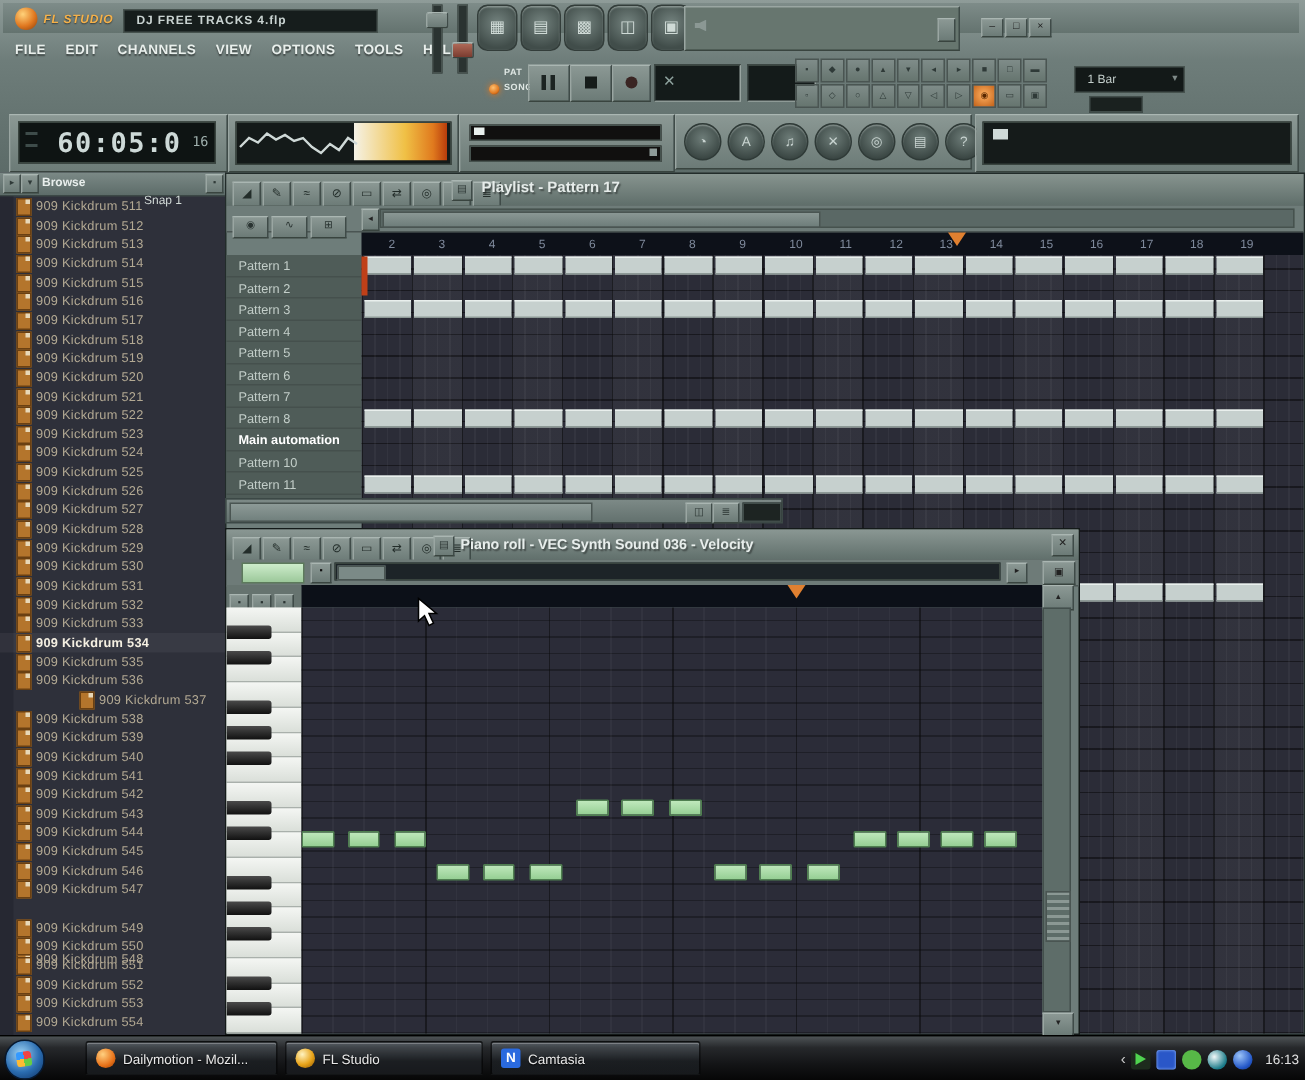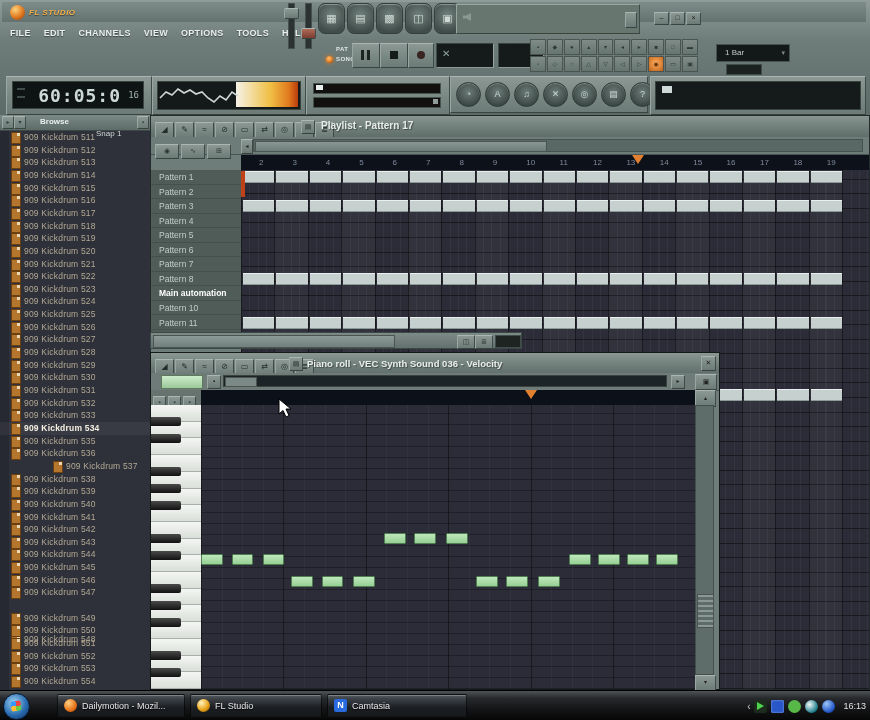--- a/index.html
+++ b/index.html
@@ -80,21 +80,21 @@
     border:1px solid #2f3a37;box-shadow:inset 0 1px 1px #cfdad666;
     color:#c9d4d1;font-size:9px;text-align:center;line-height:23px;}
   #rightPanel{left:650px;top:76px;width:214px;height:37px;}
   #rightInner{left:4px;top:4px;width:204px;height:27px;background:#151b1a;border:1px solid #39443f;}
   #rightMark{left:6px;top:4px;width:10px;height:7px;background:#cfd9d7;}
   
   #browser{left:0;top:115px;width:150px;height:575px;background:#2e303a;border-right:1px solid #1c1e24;}
   #bheader{left:0;top:0;width:150px;height:15px;background:linear-gradient(#7b8986,#5d6c69);
     border-bottom:1px solid #3c4846;}
   .bhbtn{width:10px;height:11px;font-size:6px;line-height:10px;text-align:center;color:#2f3a38;}
-  #btabL{position:absolute;left:28px;top:2px;font-size:8px;font-weight:bold;color:#e8eeec;margin-left:12px;}
+  #btabL{position:absolute;left:28px;top:2px;font-size:8px;font-weight:bold;color:#e8eeec;}
   #btabR{position:absolute;left:96px;top:14px;font-size:8px;color:#d2dad7;}
   #bstrip{left:0;top:16px;width:9px;height:559px;background:#262832;}
   #browserList{left:0;top:16px;width:150px;}
   .brow{position:absolute;left:0;width:150px;height:12.65px;}
   .brow .ficon{position:absolute;left:11px;top:1px;width:8px;height:10px;
     background:#b4752c;border:1px solid #6a4012;}
   .brow .ficon:after{content:"";position:absolute;right:0;top:0;width:3px;height:3px;background:#e8d8b8;}
   .brow .blbl{position:absolute;left:24px;top:1px;font-size:8.5px;color:#b3a993;
     letter-spacing:.2px;white-space:nowrap;}
   .brow.sel .blbl{color:#f5f0e2;font-weight:bold;}
@@ -207,20 +207,21 @@
 </style>
 </head>
 <body>
 
 <div id="screen">
 
   <div id="toppanel" class="abs">
     <div id="titlebar" class="abs">
       <div id="logoicon" class="abs"></div>
       <div id="logotext" class="abs">FL STUDIO</div>
+      <div id="titleinset" class="abs">DJ FREE TRACKS 4.flp</div>
       <div id="winbtns" class="abs"><div class="winbtn btnface bevout">–</div><div class="winbtn btnface bevout">□</div><div class="winbtn btnface bevout">×</div></div>
     </div>
     <div id="menubar" class="abs">
         <div class="menuitem">FILE</div>
         <div class="menuitem">EDIT</div>
         <div class="menuitem">CHANNELS</div>
         <div class="menuitem">VIEW</div>
         <div class="menuitem">OPTIONS</div>
         <div class="menuitem">TOOLS</div>
         <div class="menuitem">HELP</div>

